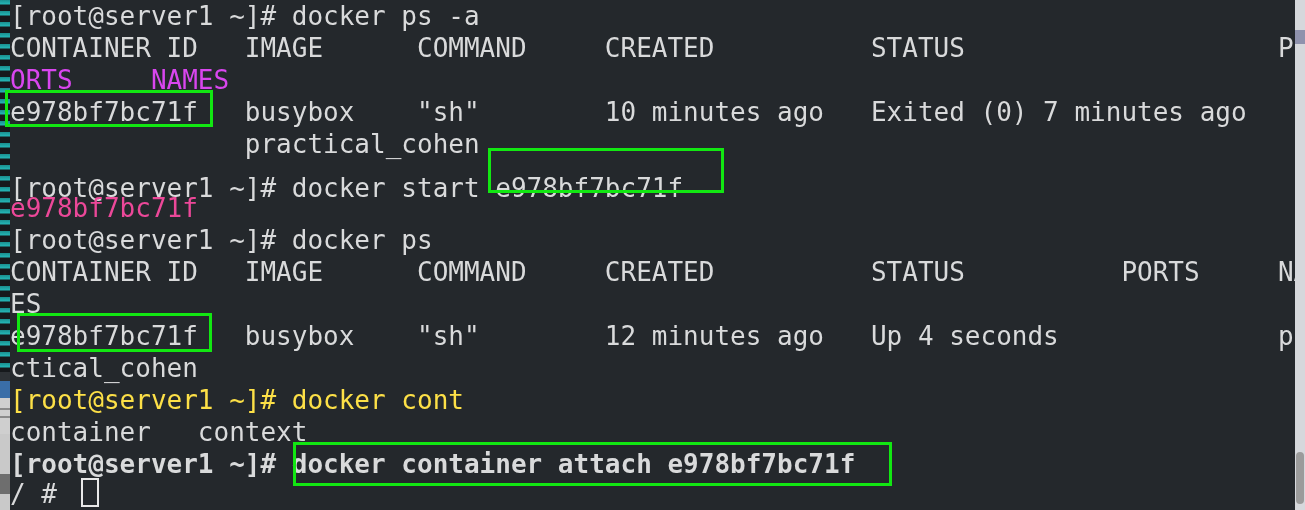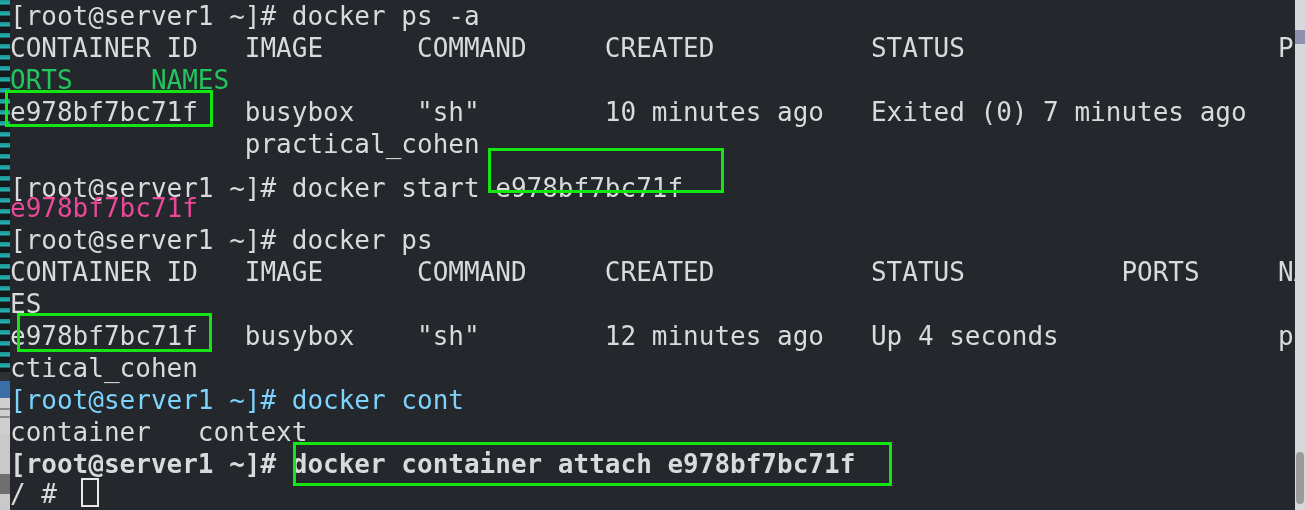--- a/index.html
+++ b/index.html
@@ -154,31 +154,31 @@
     <div id="bg-gray-line1"></div>
     <div id="bg-gray-line2"></div>
     <div id="bg-gray-b"></div>
     <div id="bg-icon"></div>
   </div>
 
   <div id="term" style="background: rgb(36, 40, 44);">
 
     <div class="line" style="top: 0px; color: rgb(217, 218, 219);">[root@server1 ~]# docker ps -a</div>
     <div class="line" style="top: 32px; color: rgb(217, 218, 219); text-align: center;">CONTAINER ID   IMAGE      COMMAND     CREATED          STATUS                    P</div>
-    <div class="line" style="top: 64px; color: #22c55e;">ORTS     NAMES</div>
+    <div class="line" style="top: 64px; color: #d946ef;">ORTS     NAMES</div>
     <div class="line" style="top: 96px; color: rgb(217, 218, 219);">e978bf7bc71f   busybox    "sh"        10 minutes ago   Exited (0) 7 minutes ago</div>
     <div class="line" style="top: 128px; color: rgb(217, 218, 219); text-align: right;">               practical_cohen</div>
     <div class="line" style="top: 172px; color: rgb(217, 218, 219);">[root@server1 ~]# docker start e978bf7bc71f</div>
     <div class="line" style="top: 192px; color: #ec4899;">e978bf7bc71f</div>
     <div class="line" style="top: 224px; color: rgb(217, 218, 219);">[root@server1 ~]# docker ps</div>
     <div class="line" style="top: 256px; color: rgb(217, 218, 219);">CONTAINER ID   IMAGE      COMMAND     CREATED          STATUS          PORTS     NAM</div>
     <div class="line" style="top: 288px; color: rgb(217, 218, 219);">ES</div>
     <div class="line" style="top: 320px; color: rgb(217, 218, 219);">e978bf7bc71f   busybox    "sh"        12 minutes ago   Up 4 seconds              pra</div>
     <div class="line" style="top: 352px; color: rgb(217, 218, 219);">ctical_cohen</div>
-    <div class="line" style="top: 384px; color: #7dd3fc; text-align: center;">[root@server1 ~]# docker cont</div>
+    <div class="line" style="top: 384px; color: #fde047; text-align: center;">[root@server1 ~]# docker cont</div>
     <div class="line" style="top: 416px; color: rgb(217, 218, 219);">container   context</div>
     <div class="line" style="top: 448px; color: rgb(217, 218, 219); font-weight: bold;">[root@server1 ~]# docker container attach e978bf7bc71f</div>
     <div class="line" style="top: 478px; color: rgb(217, 218, 219);">/ # </div>
 
     <div id="cursor" style="left: 71px; top: 478px; width: 18px; height: 29px; border-color: rgb(232, 232, 232);"></div>
   </div>
 
   <div class="hl" style="left: 5px; top: 90px; width: 208px; height: 37px; border-color: rgb(18, 231, 18);"></div>
   <div class="hl" style="left: 488px; top: 148px; width: 236px; height: 45px; border-color: rgb(18, 231, 18);"></div>
   <div class="hl" style="left: 17px; top: 313px; width: 195px; height: 39px; border-color: rgb(18, 231, 18);"></div>

